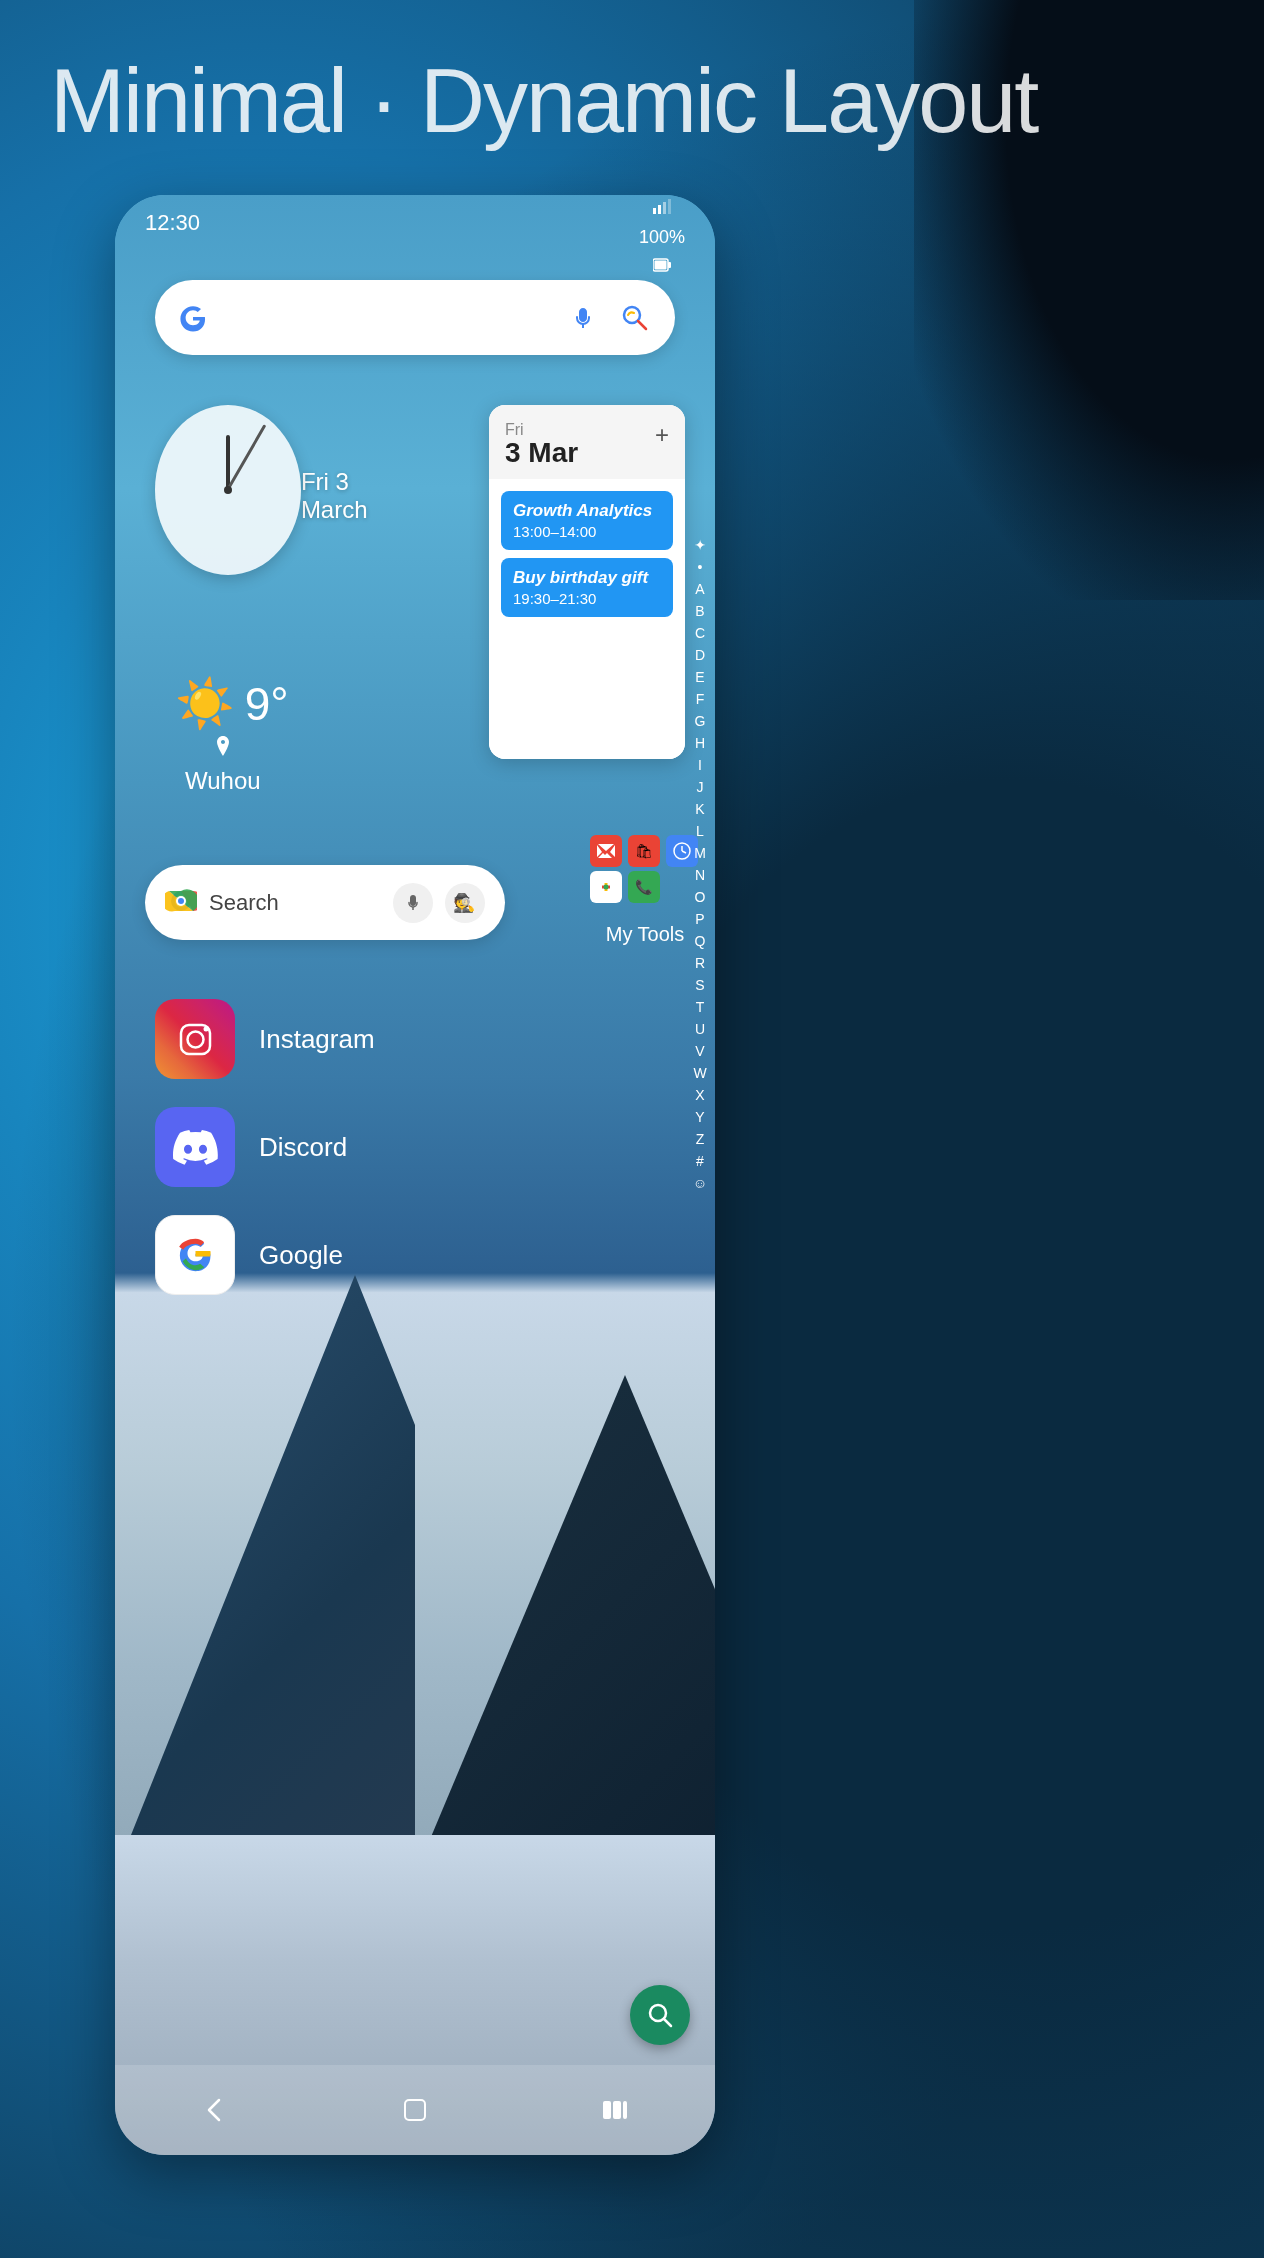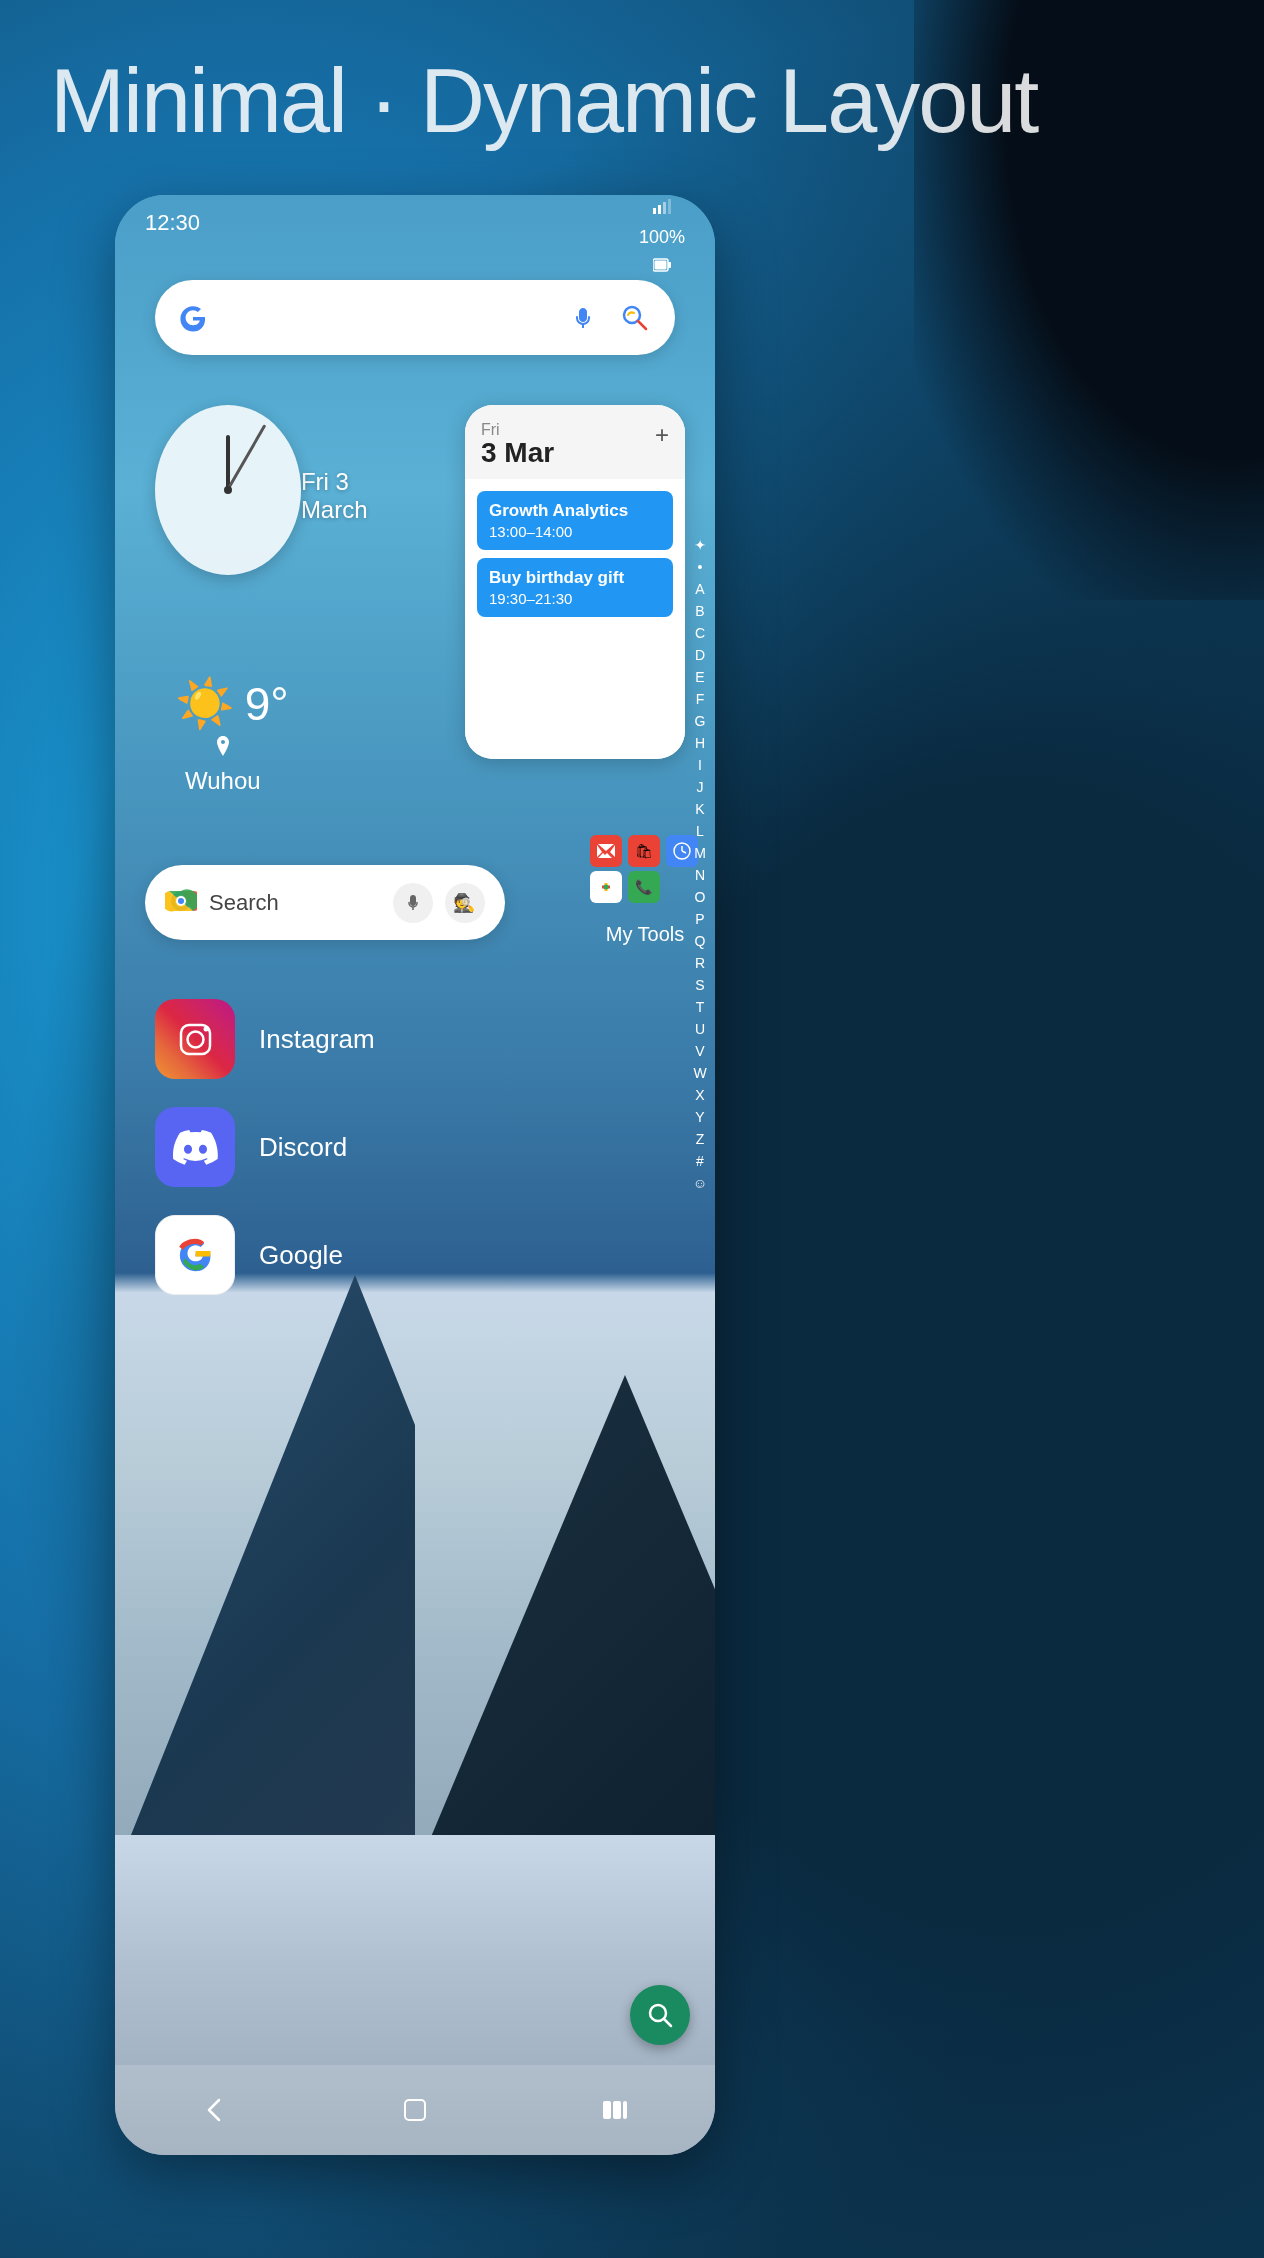--- a/index.html
+++ b/index.html
@@ -259,23 +259,23 @@
       font-size: 24px;
       font-weight: 400;
     }
     .location-icon { font-size: 18px; }
 
     
     .calendar-widget {
       position: absolute;
       top: 210px;
       right: 30px;
-      width: 220px;
+      width: 196px;
       background: white;
-      border-radius: 28px;
+      border-radius: 16px;
       overflow: hidden;
       z-index: 20;
       box-shadow: 0 4px 20px rgba(0,0,0,0.2);
     }
     .calendar-header {
       background: #f5f5f5;
       padding: 16px 16px 12px;
       display: flex;
       justify-content: space-between;
       align-items: flex-start;
@@ -303,20 +303,21 @@
     .cal-event {
       background: #2196F3;
       border-radius: 8px;
       padding: 10px 12px;
       margin-bottom: 8px;
       color: white;
     }
     .cal-event-title {
       font-size: 17px;
       font-weight: 600;
+      font-style: italic;
     }
     .cal-event-time {
       font-size: 15px;
       margin-top: 2px;
     }
 
     
     .app-search-bar {
       position: absolute;
       top: 670px;

